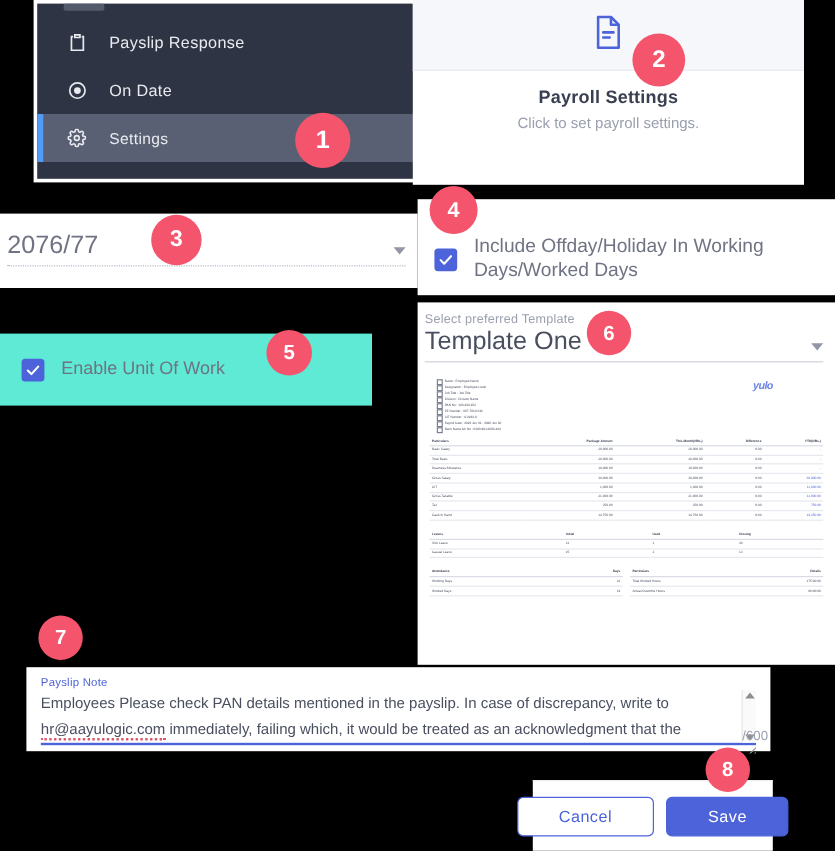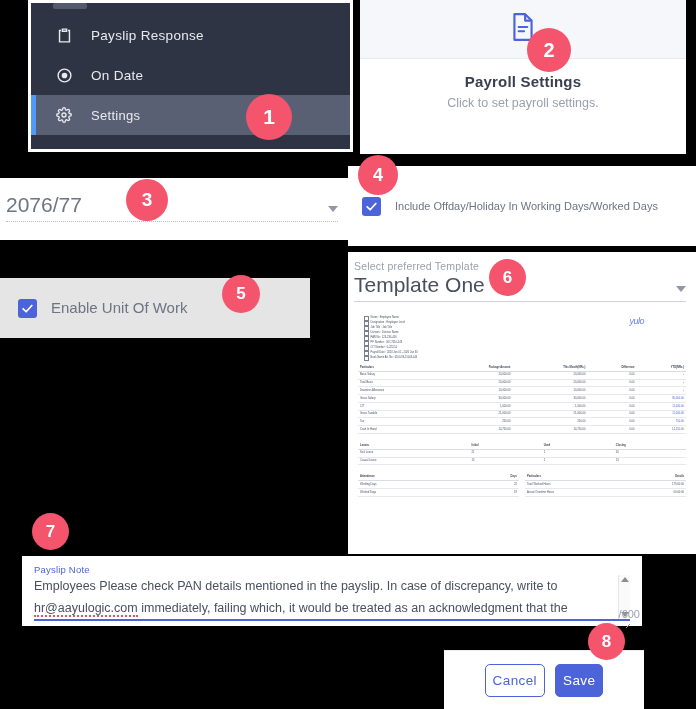--- a/index.html
+++ b/index.html
@@ -14,21 +14,21 @@
   .nav-item{display:flex;align-items:center;height:40px;padding-left:20px;position:relative;}
   .nav-item.active{background:#5a6073;}
   .nav-item.active:before{content:"";position:absolute;left:0;top:0;bottom:0;width:5px;background:#4f9bf5;}
   .nav-icon{width:26px;height:26px;display:flex;align-items:center;justify-content:center;
             color:#e8eaef;flex:0 0 26px;margin-right:14px;}
   .nav-icon svg{display:block;}
   .nav-label{color:#e8eaef;font-size:13.5px;letter-spacing:.3px;}
   .nav-item.active .nav-label{font-size:13px;}
 
   
-  #card{left:360px;top:0;width:326px;height:154px;background:#fff;}
+  #card{left:344px;top:0;width:326px;height:154px;background:#fff;}
   #card-head{height:58px;background:#f6f7fb;border-bottom:1px solid #e8eaf0;
              display:flex;align-items:center;justify-content:center;}
   #card-body{padding-top:14px;text-align:center;}
   #card-title{font-size:15px;font-weight:bold;color:#3a3f51;letter-spacing:.2px;}
   #card-sub{font-size:12.5px;color:#9a9fae;margin-top:6px;}
 
   
   #fiscal{left:0;top:178px;width:348px;height:62px;background:#fff;}
   .field-label{font-size:10.5px;color:#9b9fae;letter-spacing:.2px;}
   .field-val{font-size:21px;color:#6f7383;margin-top:1px;}
@@ -37,33 +37,33 @@
          border-top:6px solid #9296a6;margin-bottom:5px;}
   .rule-dotted{border-bottom:1px dotted #b8bcc9;margin-top:4px;}
   .rule-solid{border-bottom:1px solid #cfd2dc;margin-top:4px;}
 
   
   #offday{left:348px;top:166px;width:348px;height:80px;background:#fff;}
   .cbrow{display:flex;align-items:center;}
   .cbox{width:19px;height:19px;border-radius:3px;background:#4c63d9;flex:0 0 19px;
         display:flex;align-items:center;justify-content:center;}
   .cbox svg{display:block;}
-  .cblabel{font-size:11px;color:#6f7383;margin-left:14px;line-height:20px;}
-
-  
-  #unit{left:0;top:278px;width:310px;height:60px;background:#e5e5e5;}
+  .cblabel{font-size:16px;color:#6f7383;margin-left:14px;line-height:20px;}
+
+  
+  #unit{left:0;top:278px;width:310px;height:60px;background:#5eead4;}
 
   
   #tmpl{left:348px;top:252px;width:348px;height:302px;background:#fff;}
   #preview{margin:14px 10px 0 10px;background:#fff;}
   .pv-head{display:flex;justify-content:space-between;padding:0 42px 0 6px;}
   .pv-lines{font-size:2.6px;line-height:4.05px;color:#4a4f60;}
   .pv-line{display:flex;align-items:center;white-space:nowrap;}
   .pv-glyph{width:3px;height:3px;border:.4px solid #7a8090;margin-right:1.6px;flex:0 0 3px;}
-  .pv-logo{font-size:9px;color:#6a84e8;font-weight:normal;letter-spacing:-.5px;font-style:italic;}
+  .pv-logo{font-size:9px;color:#6a84e8;font-weight:bold;letter-spacing:-.5px;font-style:italic;}
   table.pv{width:100%;border-collapse:collapse;font-size:2.7px;color:#4a4f60;margin-top:3px;}
   table.pv th{font-weight:bold;border-bottom:.4px solid #d9dce4;padding:1.6px 2px;
               color:#3c4154;line-height:3.6px;}
   table.pv td{border-bottom:.4px solid #e6e8ee;padding:1.6px 2px;line-height:3.6px;}
   table.pv .num{text-align:right;}
   table.pv .ytd{color:#4c63d9;}
   .pv-flex{display:flex;gap:6px;margin-top:5px;}
   .pv-flex>div{flex:1;}
 
   
@@ -79,21 +79,21 @@
   .sarrow{width:0;height:0;border-left:4px solid transparent;border-right:4px solid transparent;}
   .sup{border-bottom:5px solid #8d8d8d;}
   .sdn{border-top:5px solid #8d8d8d;}
   #resize{position:absolute;right:0;bottom:-9px;width:10px;height:10px;overflow:hidden;}
   #counter{position:absolute;right:2px;top:52px;font-size:11px;color:#9a9fae;}
 
   
   #footer{left:444px;top:650px;width:200px;height:59px;background:#fff;
           border-top:1px solid #ececf1;display:flex;align-items:center;
           justify-content:center;gap:10px;}
-  .btn{font-size:13.5px;letter-spacing:.4px;border-radius:5px;padding:8px 7px;
+  .btn{font-size:13.5px;letter-spacing:.4px;border-radius:5px;padding:8px 34px;
        box-sizing:border-box;cursor:pointer;}
   #btn-cancel{background:#fff;color:#4c63d9;border:1px solid #4c63d9;}
   #btn-save{background:#4c63d9;color:#fff;border:1px solid #4c63d9;}
 
   
   .badge{position:absolute;border-radius:50%;background:#f4546c;color:#fff;
          display:flex;align-items:center;justify-content:center;font-weight:bold;z-index:40;}
 </style>
 </head>
 <body>

